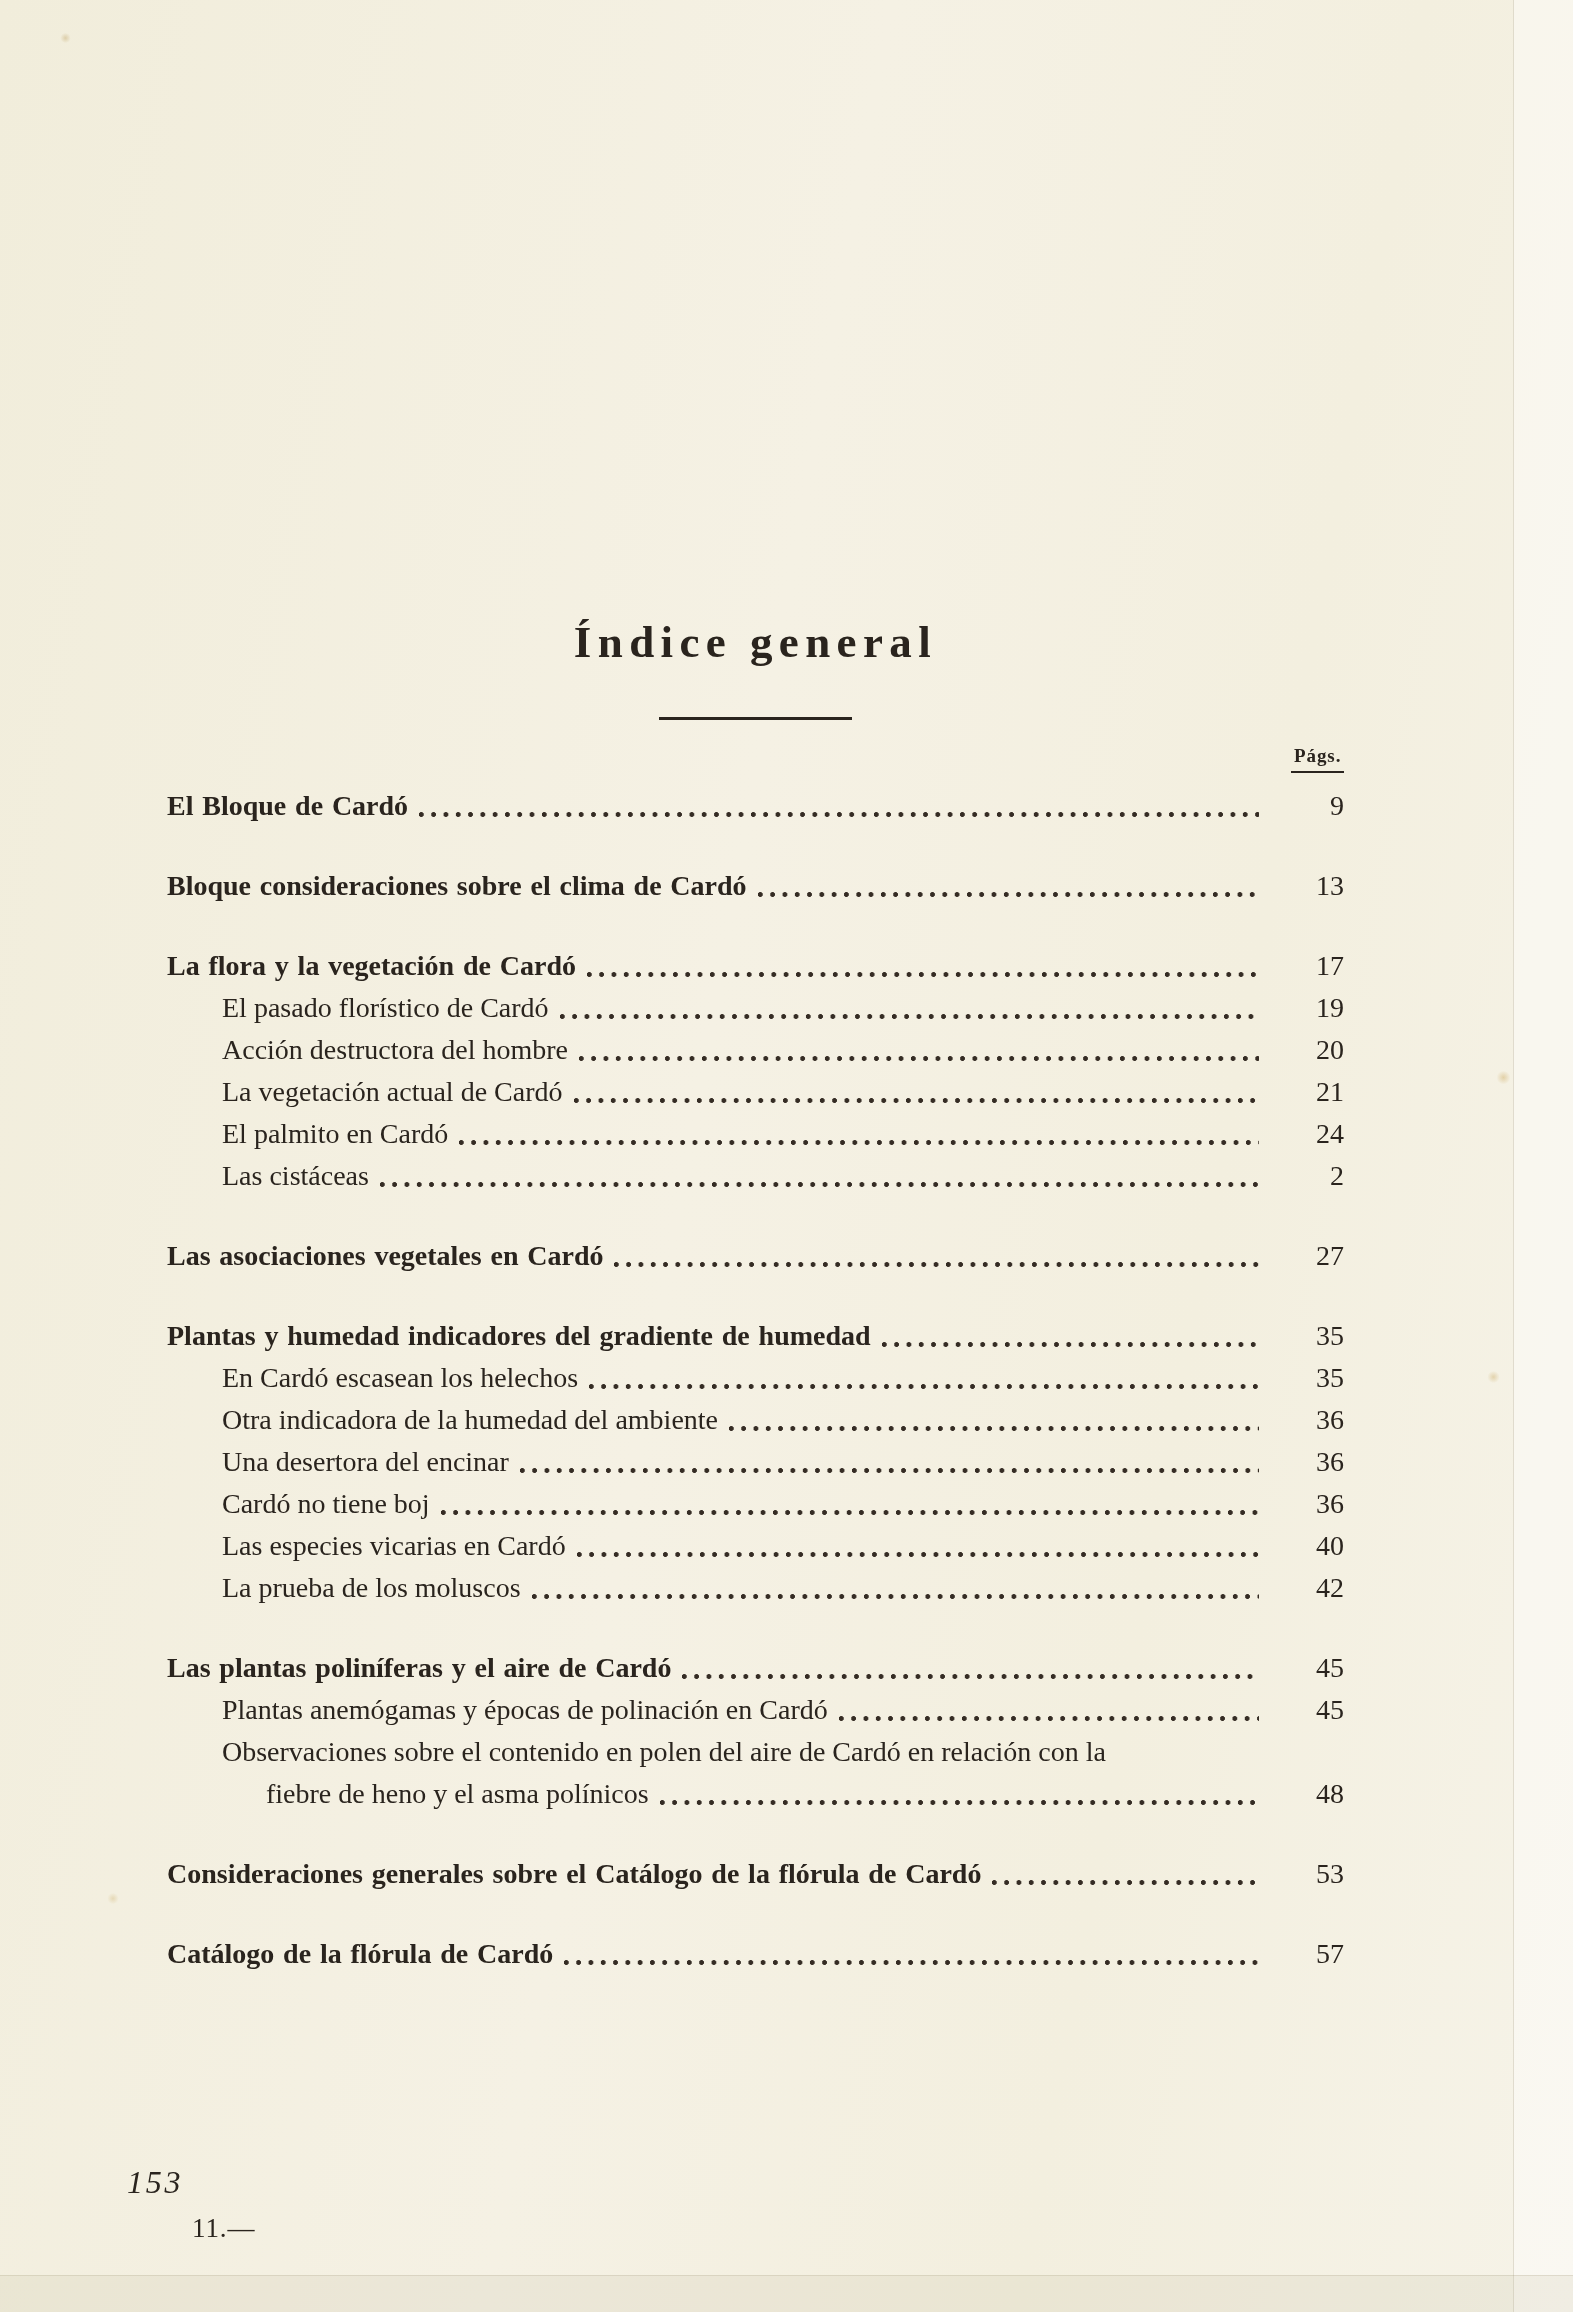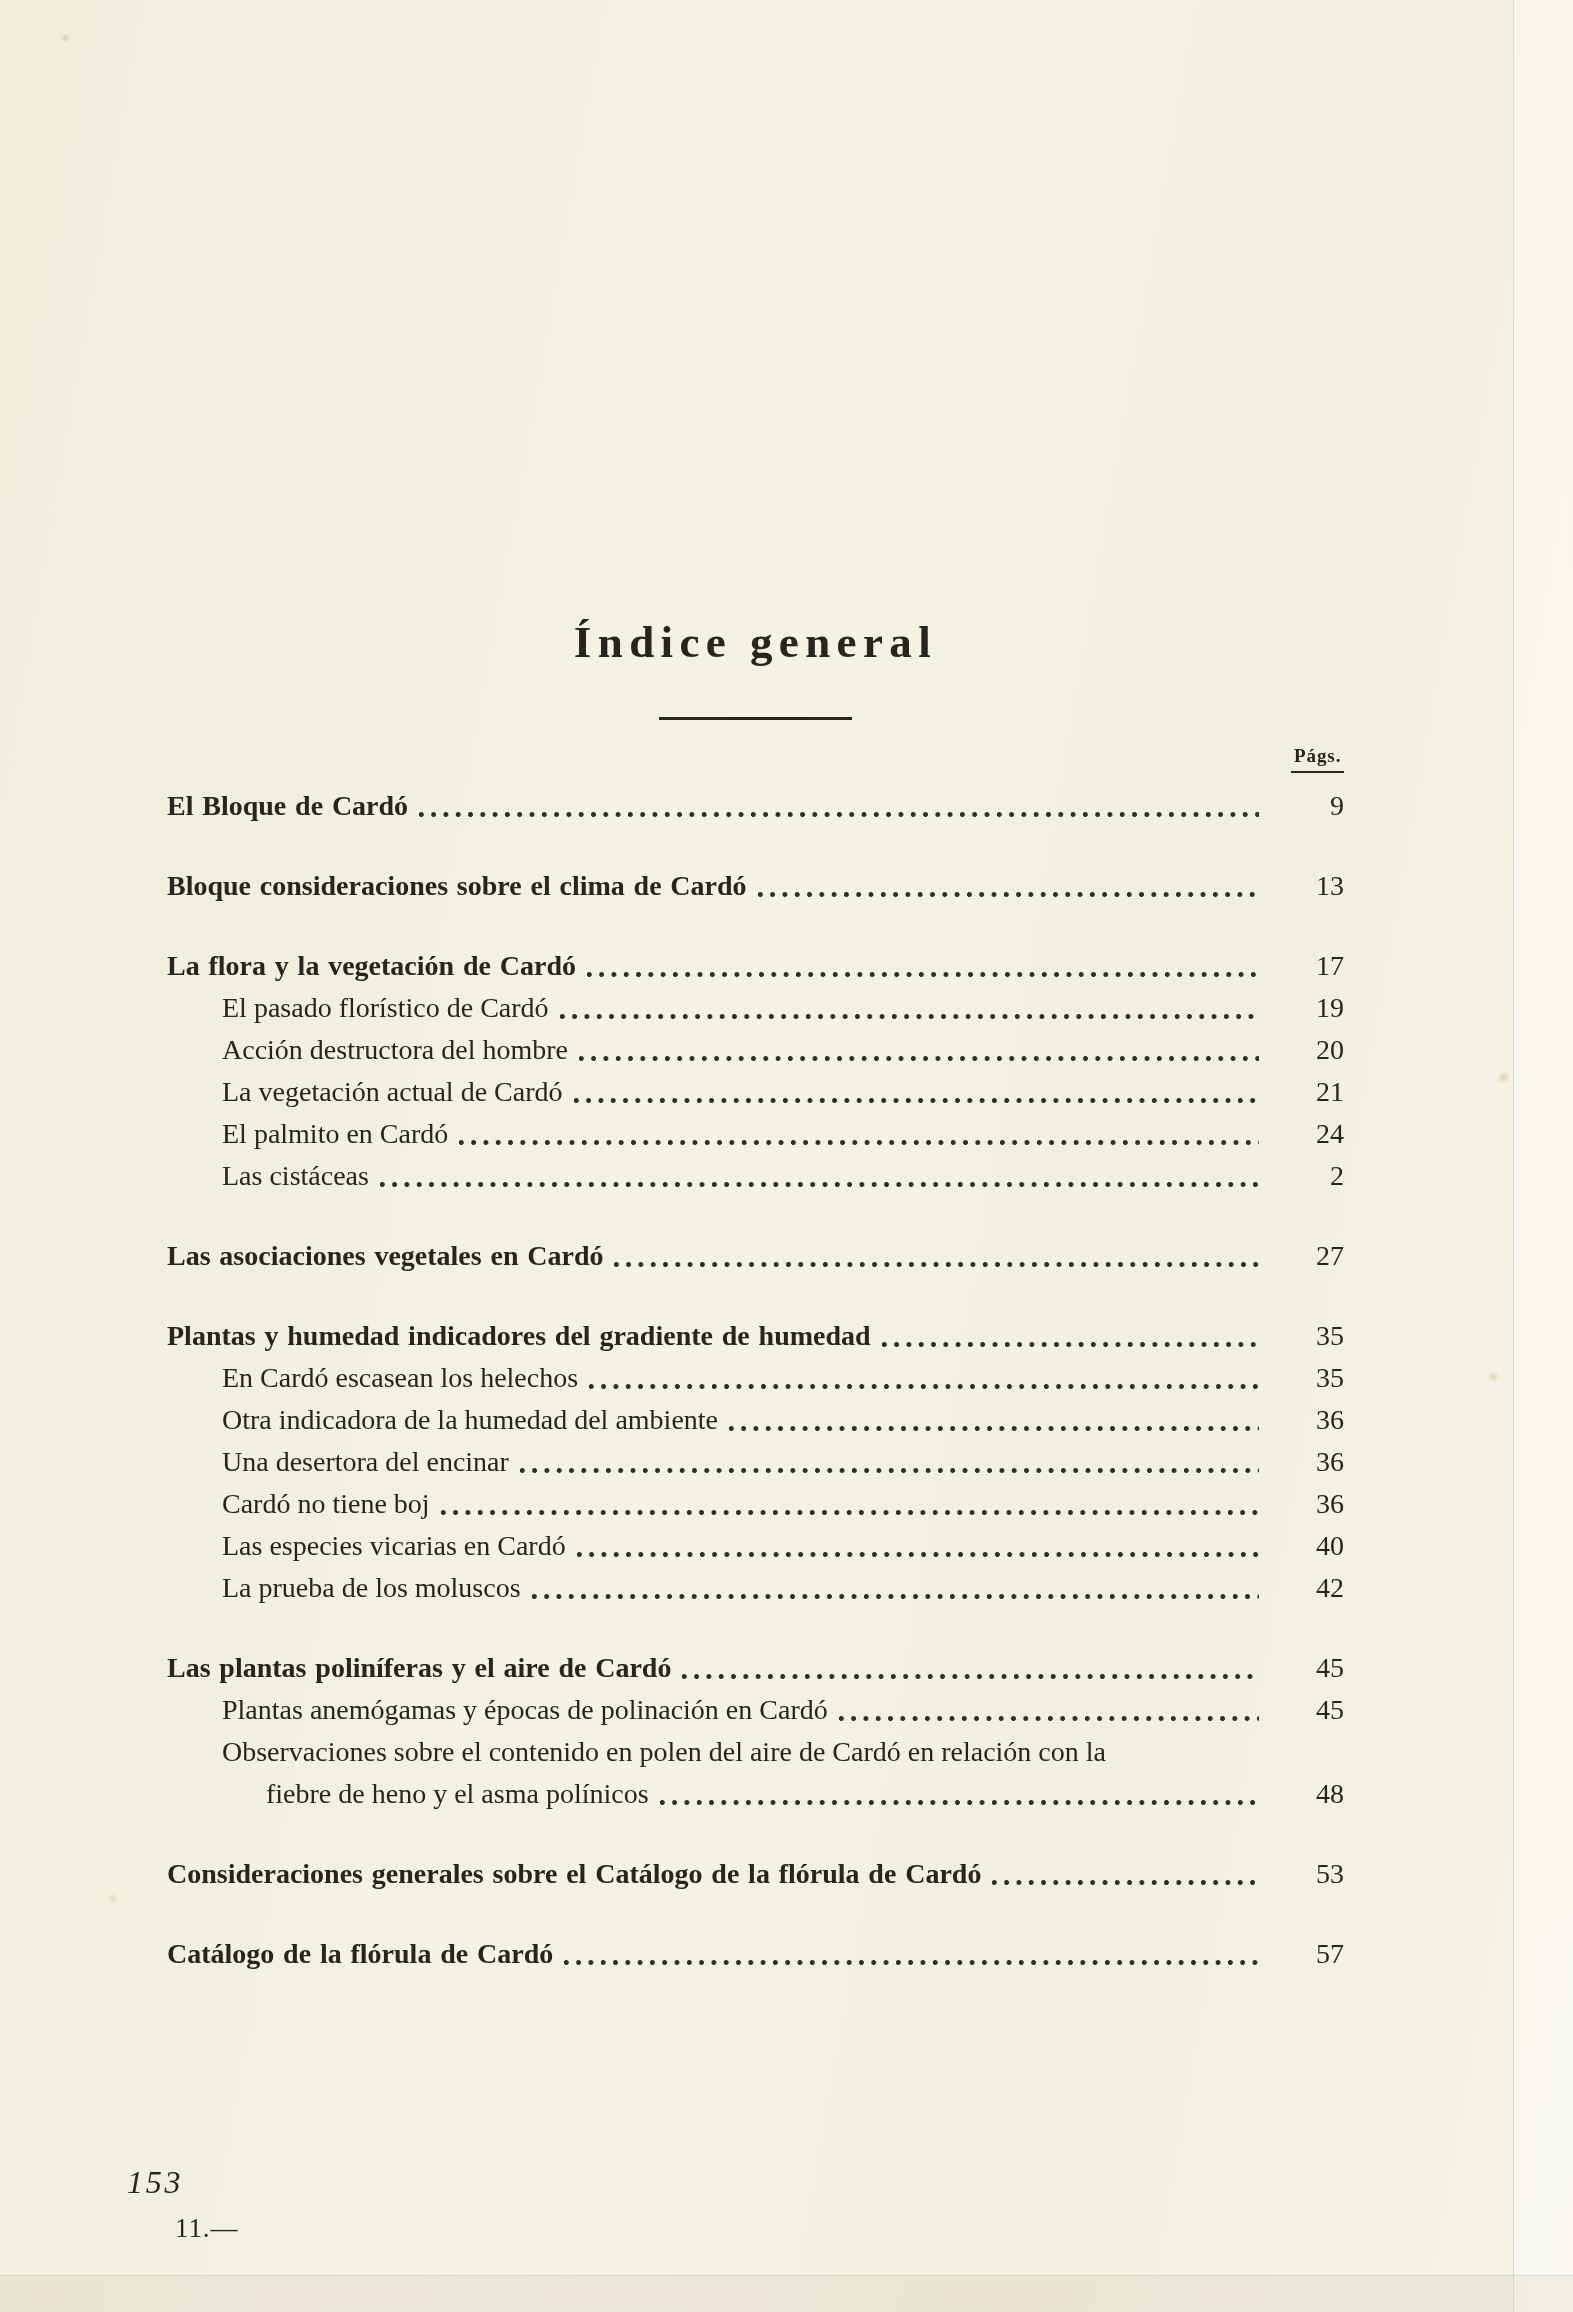--- a/index.html
+++ b/index.html
@@ -74,21 +74,21 @@
     background-position:left bottom;
   }
   .num { min-width:76px; text-align:right; font-weight:normal; }
   .wrapped .line1 .dots, .wrapped .line1 .num { visibility:hidden; }
 
   .footer-page {
     position:absolute; top:2164px; left:127px; width:1120px;
     text-align:left; font-style:italic; font-size:32px; letter-spacing:2.7px;
   }
   .footer-sig {
-    position:absolute; top:2213px; left:175px;
+    position:absolute; top:2213px; left:192px;
     font-size:27px; letter-spacing:0.9px;
   }
 </style>
 </head>
 <body>
 
 <div class="page">
   <div class="edge-strip"></div>
   <div class="bottom-band"></div>
   <div class="age-spot spot-a"></div>

